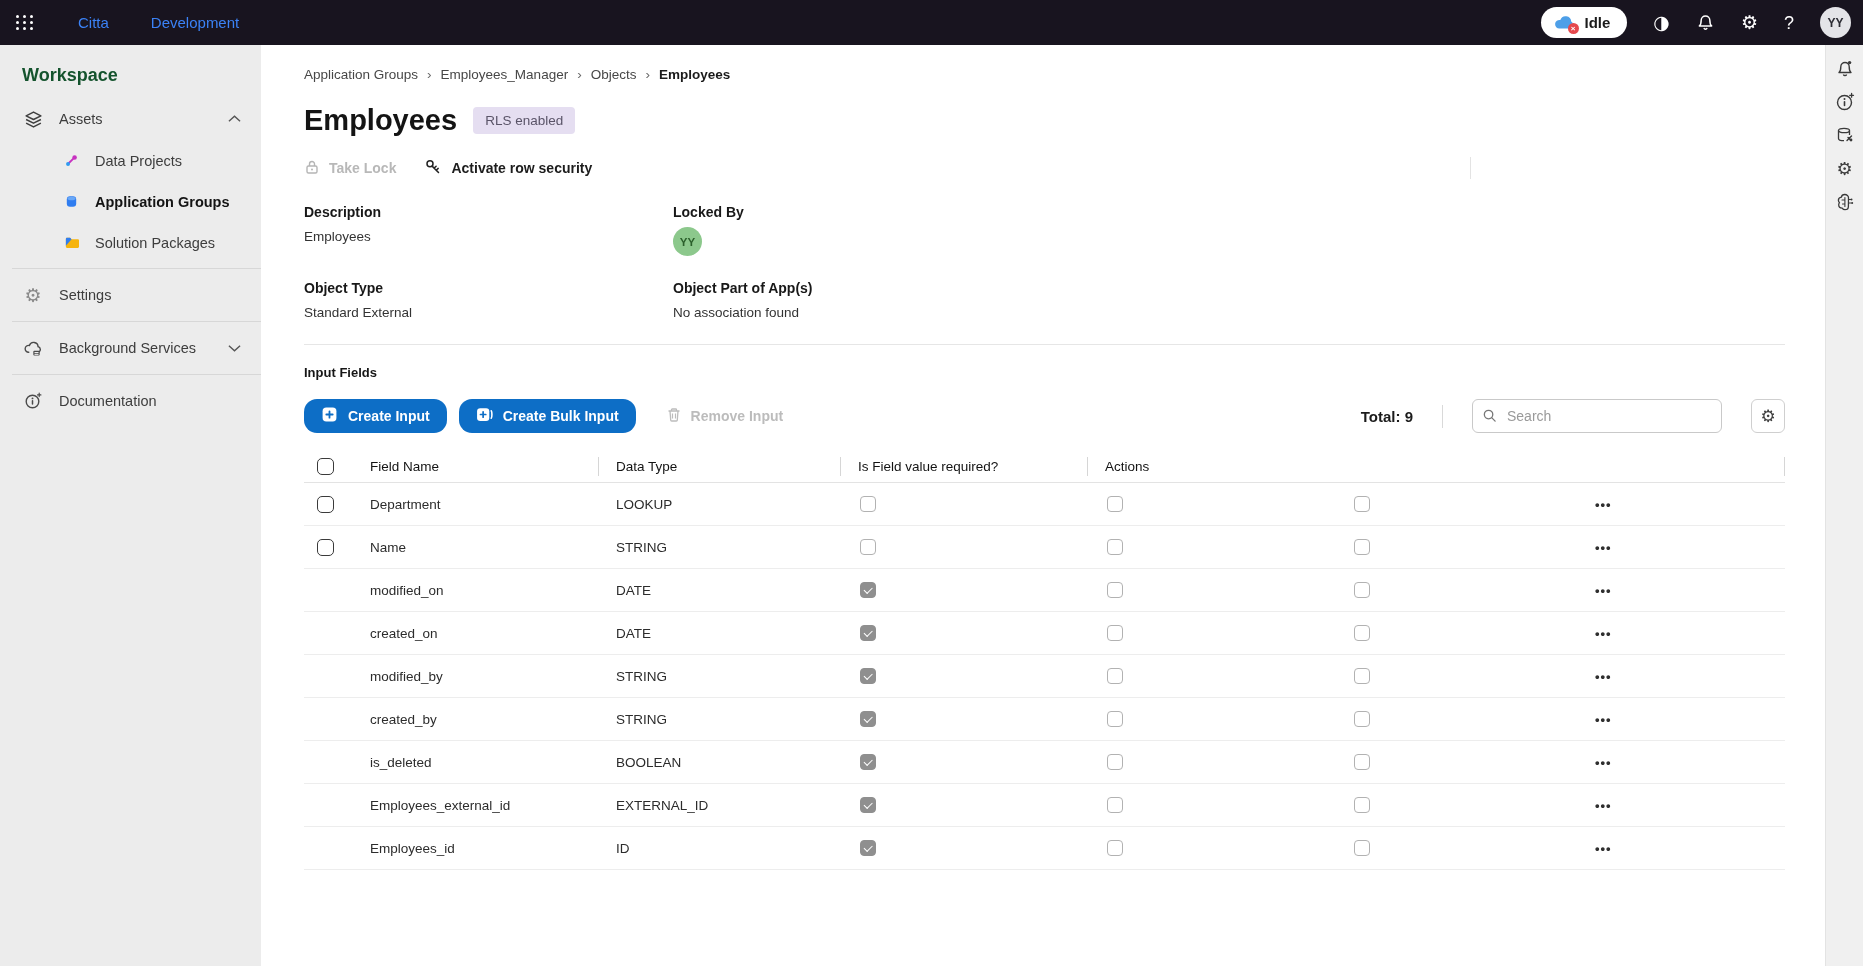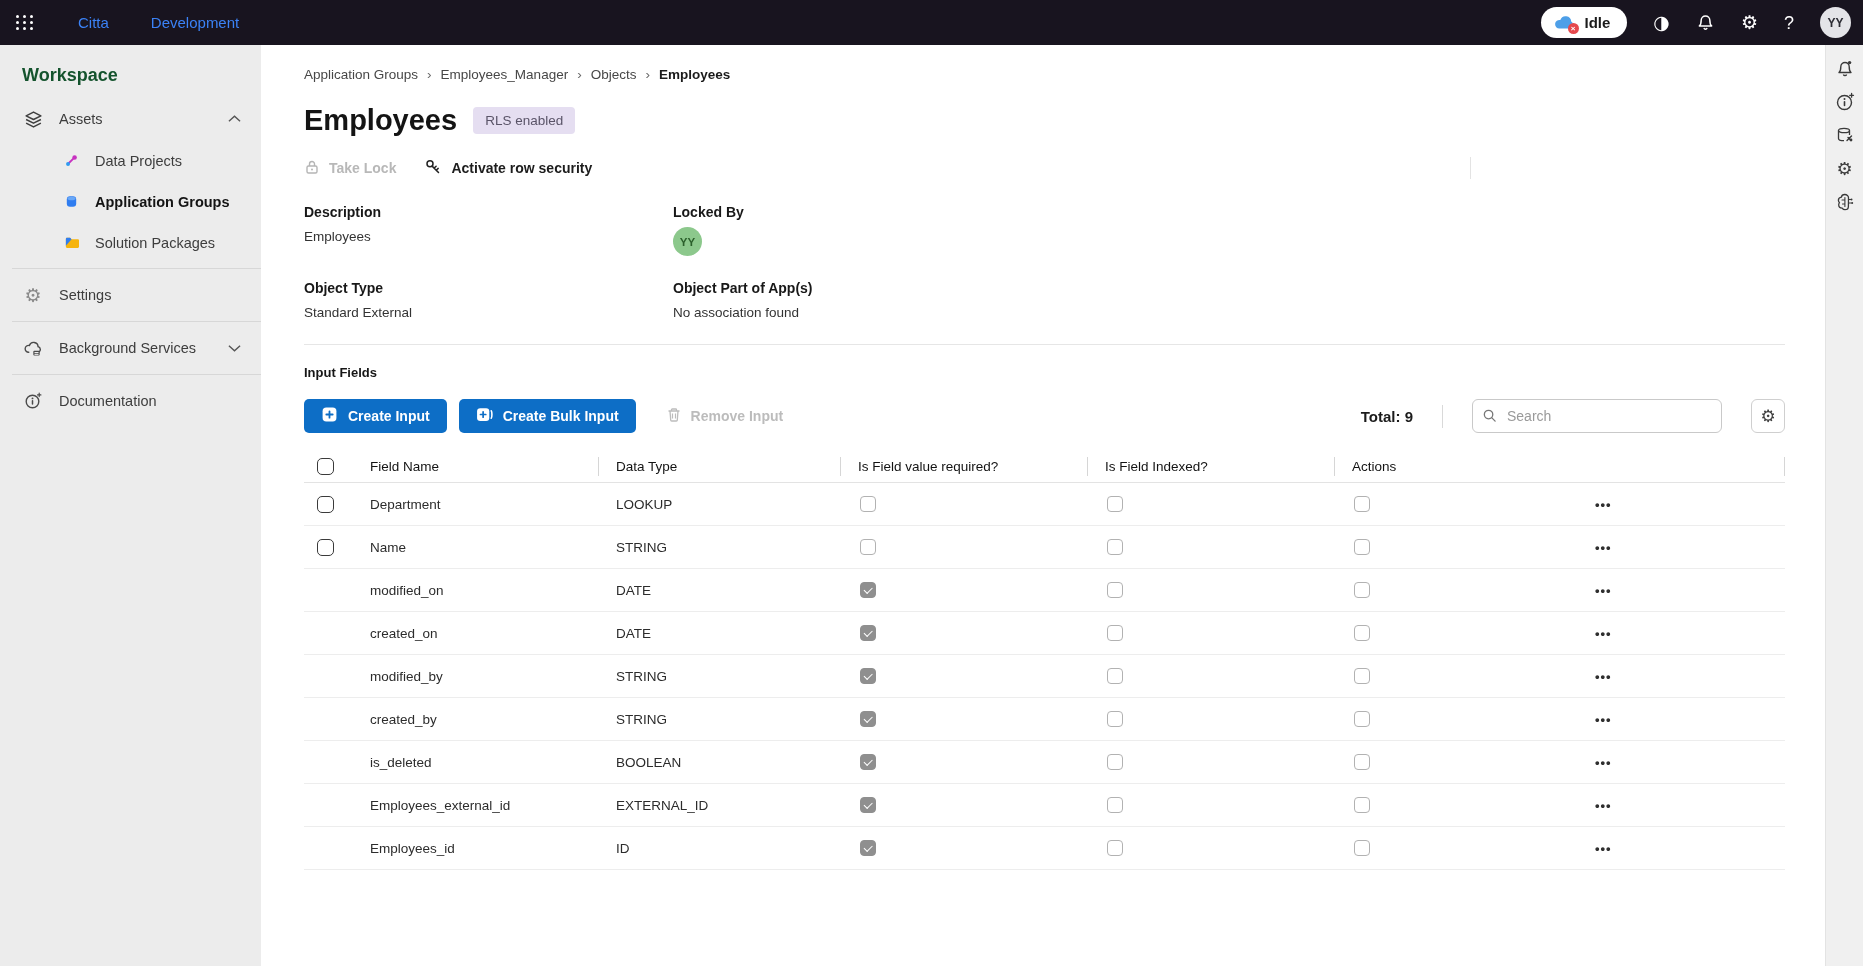--- a/index.html
+++ b/index.html
@@ -76,21 +76,21 @@
   .d-label { font-size:14px; font-weight:bold; color:#181818; }
   .d-value { margin-top:9px; font-size:13.5px; color:#333; }
   .locked-avatar { margin-top:7px; width:29px; height:29px; border-radius:50%;
     background:var(--locked-avatar-bg,#8cc88c); color:var(--locked-avatar-text,#2b5f2b);
     font-size:11.5px; font-weight:bold; display:flex; align-items:center; justify-content:center; }
 
   .section-div { border-top:1px solid #e6e6e6; margin-top:24px; }
   .if-heading { margin-top:20px; font-size:13px; font-weight:bold; color:#161616; }
 
   .actions-row { margin-top:19px; display:flex; align-items:center; }
-  .btn { height:34px; border:none; border-radius:5px; background:var(--accent-blue,#0d6ec6);
+  .btn { height:34px; border:none; border-radius:13px; background:var(--accent-blue,#0d6ec6);
     color:#fff; font-size:14px; font-weight:bold; font-family:inherit;
     display:inline-flex; align-items:center; gap:10px; padding:0 17px; cursor:pointer; }
   .btn + .btn { margin-left:12px; }
   .tool-remove { margin-left:30px; display:flex; align-items:center; gap:9px;
     color:#bcbcbc; font-size:14px; font-weight:bold; cursor:default; }
   .right-controls { margin-left:auto; display:flex; align-items:center; gap:29px; }
   .total { font-size:15px; font-weight:bold; color:#1b1b1b; }
   .rc-div { height:23px; border-left:1px solid #d9d9d9; }
   .search-wrap { position:relative; }
   .search-wrap svg { position:absolute; left:10px; top:9px; }
@@ -405,21 +405,20 @@
   </div>
 
   <div class="tbl">
     <div class="thead">
       <div class="hc c-sel" style="padding-left:13px;">
           <span class="cb"></span>
         </div>
       <div class="hc">Field Name</div>
       <div class="hc sep">Data Type</div>
       <div class="hc sep">Is Field value required?</div>
-      <div class="hc sep">Is Field Indexed?</div>
       <div class="hc sep">Actions</div>
     </div>
 
     <div class="trow">
       <div class="c c-sel">
           <span class="cb"></span>
         </div>
       <div class="c">Department</div>
       <div class="c">LOOKUP</div>
       <div class="c c-chk">

